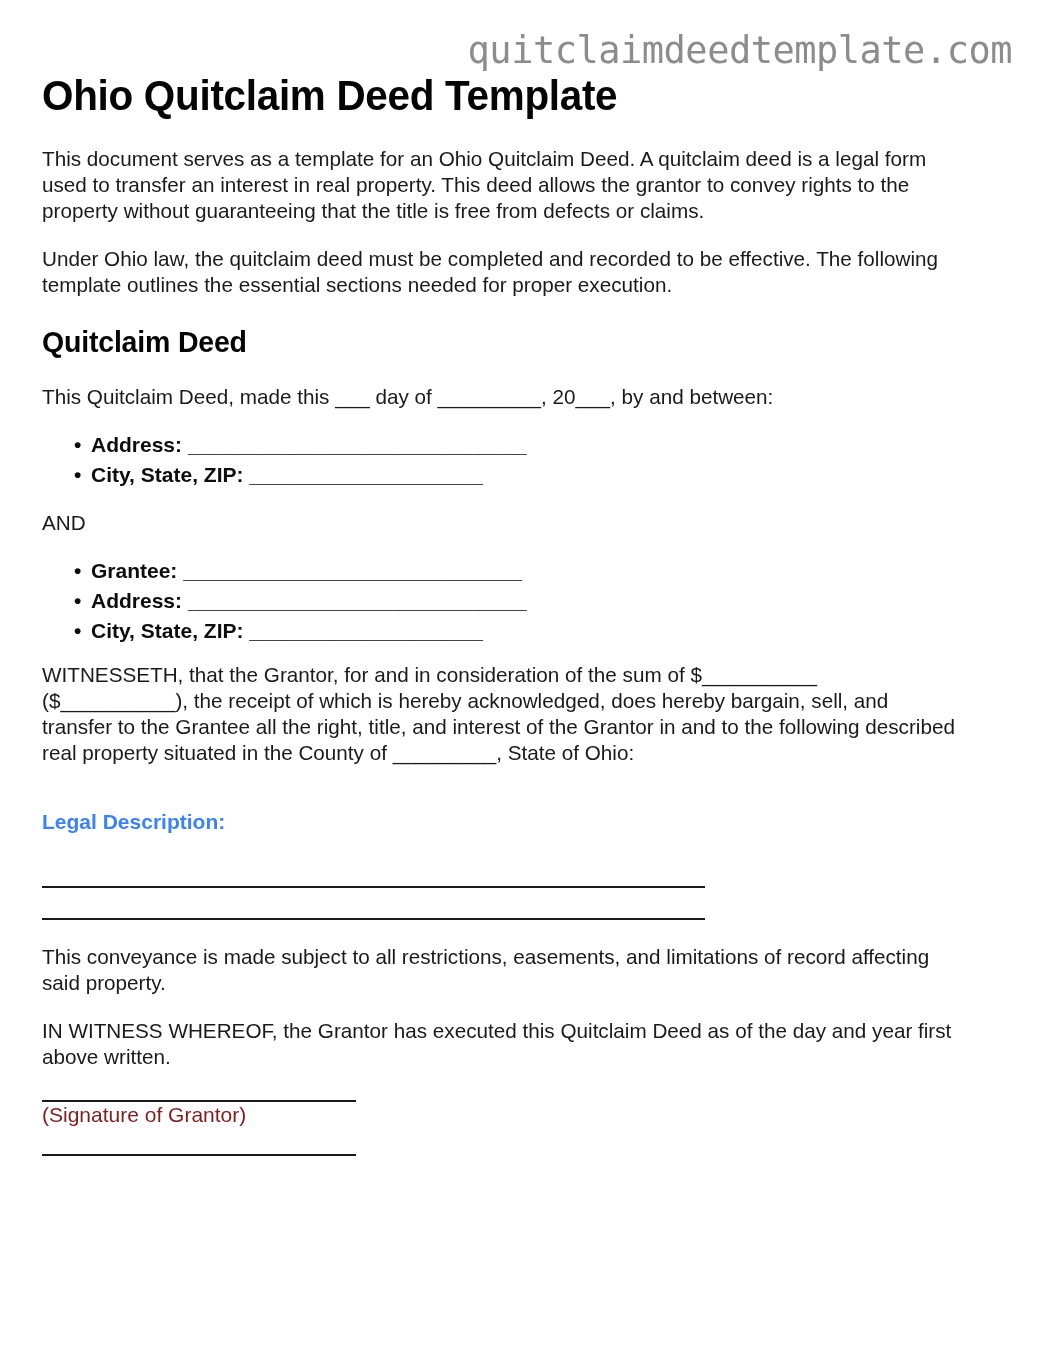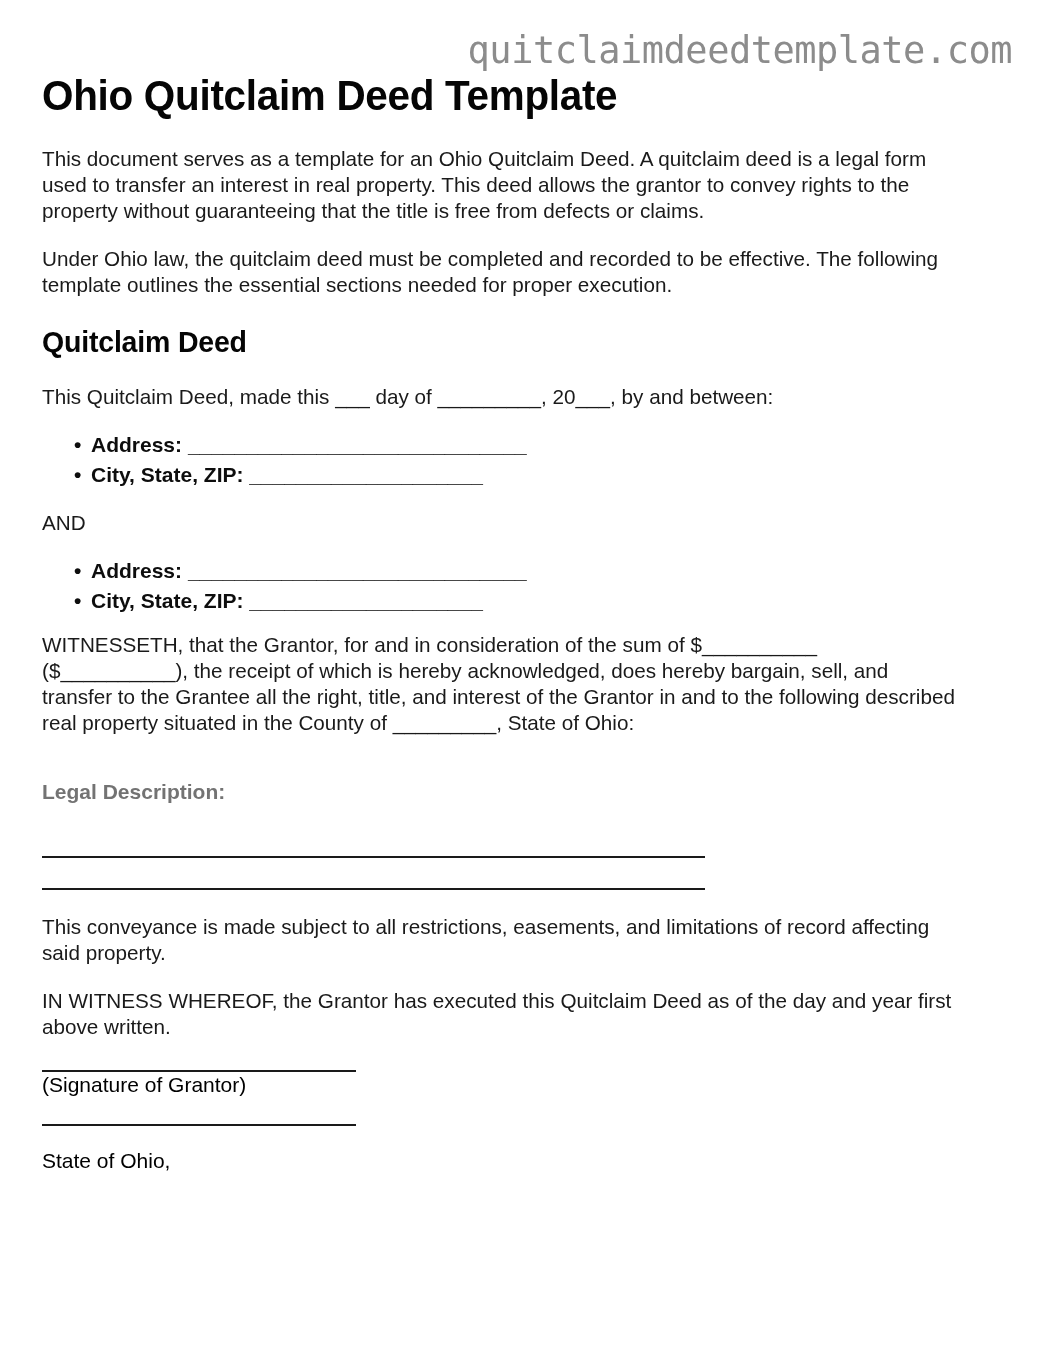--- a/index.html
+++ b/index.html
@@ -113,39 +113,39 @@
   ul.party-list li .li-inner {
     display: inline-block;
     padding-left: 17px;
   }
 
   
   .bold-label {
     font-weight: bold;
     font-size: 21px;
     line-height: 26px;
-    color: #737373;
+    color: #3b82f6;
   }
 
   
   .rule-line {
     width: 663px;
     height: 0;
     border-bottom: 2px solid #1a1a1a;
   }
   .sig-line {
     width: 314px;
     height: 0;
     border-bottom: 2px solid #1a1a1a;
   }
   .caption {
     font-size: 21px;
     line-height: 26px;
     margin: 0;
-    color: #000000;
+    color: #7f1d1d;
   }
 
   
   .usc { letter-spacing: 0px; }
 </style>
 </head>
 <body>
 
 <div class="page">
 
@@ -190,20 +190,26 @@
 
     <div class="spacer-20"></div>
 
     <p class="body">AND</p>
 
     <div class="spacer-20"></div>
 
     <ul class="party-list">
       <li>
         <span class="li-inner">
+          <span>Grantee:</span>
+          <span class="usc">_____________________________</span>
+        </span>
+      </li>
+      <li>
+        <span class="li-inner">
           <span>Address:</span>
           <span class="usc">_____________________________</span>
         </span>
       </li>
       <li>
         <span class="li-inner">
           <span>City, State, ZIP:</span>
           <span class="usc">____________________</span>
         </span>
       </li>
@@ -237,16 +243,15 @@
 
     <div class="sig-line"></div>
     <p class="caption">(Signature of Grantor)</p>
 
     <div class="spacer-26"></div>
 
     <div class="sig-line"></div>
 
     <div class="spacer-22"></div>
 
-    <p class="caption">State of Ohio,</p>
 
   </div>
 </div>
 
 </body></html>

